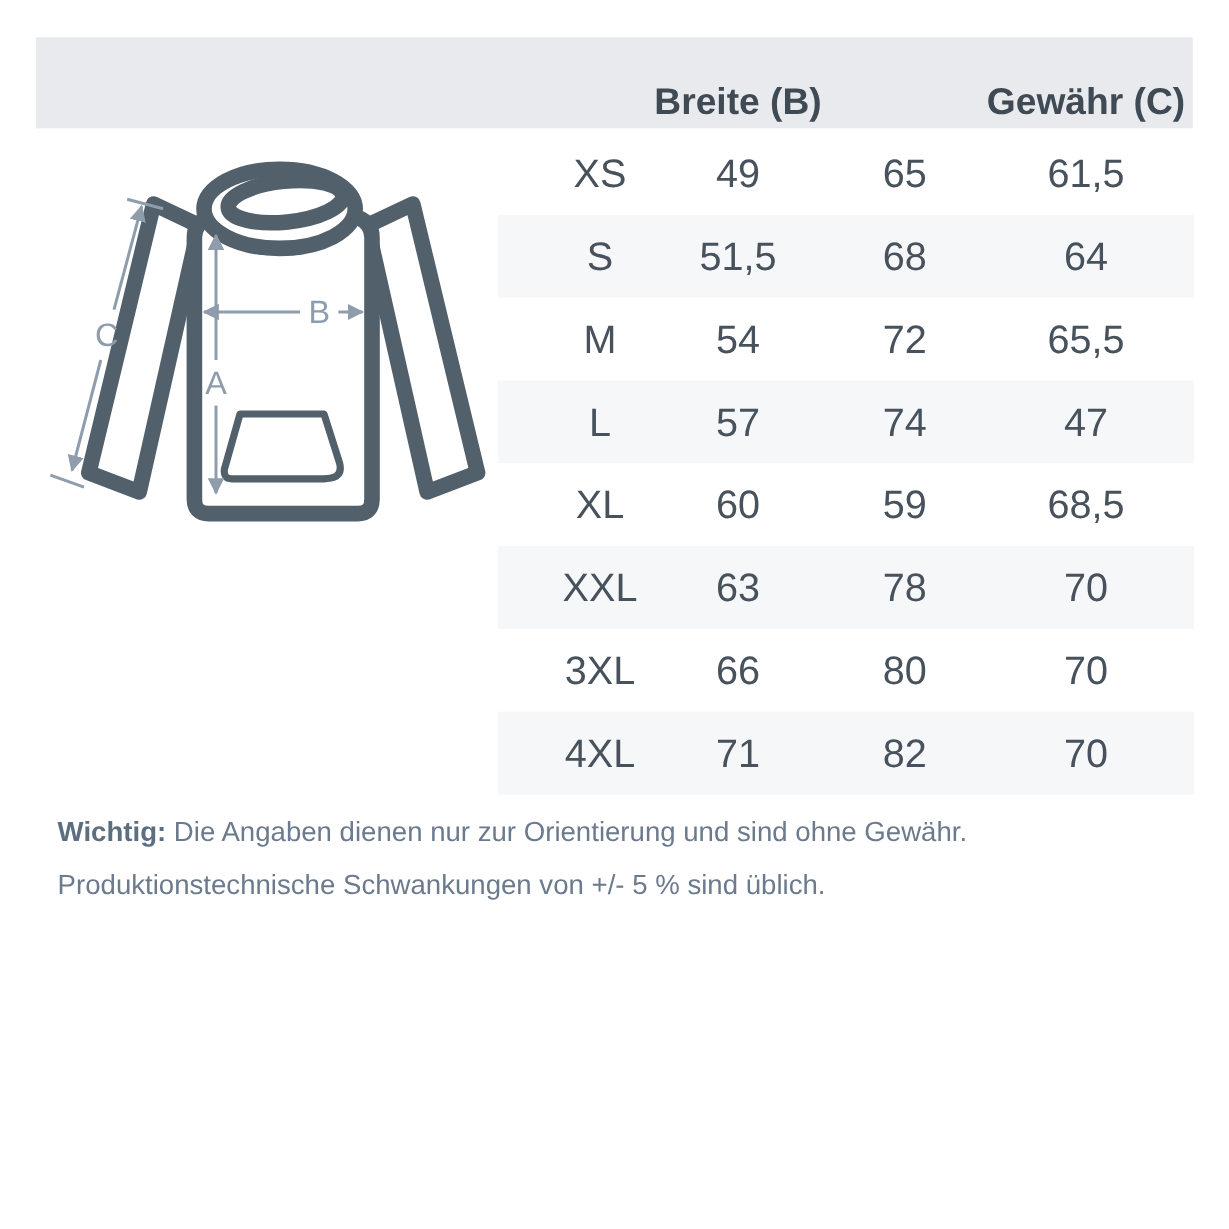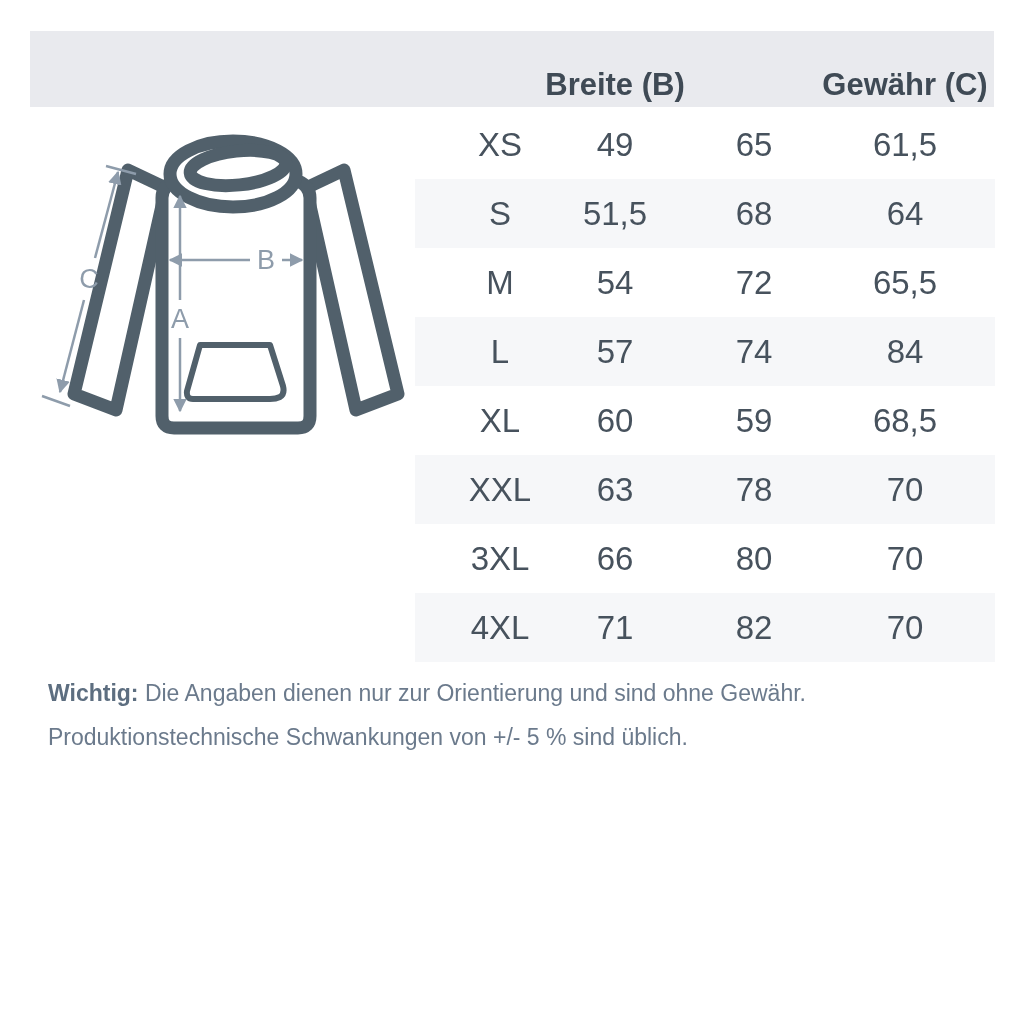--- a/index.html
+++ b/index.html
@@ -76,21 +76,21 @@
   <div class="row" style="top:248px">
     <span class="c c0">M</span>
     <span class="c c1">54</span>
     <span class="c c2">72</span>
     <span class="c c3">65,5</span>
   </div>
   <div class="row striped" style="top:317px">
     <span class="c c0">L</span>
     <span class="c c1">57</span>
     <span class="c c2">74</span>
-    <span class="c c3">84</span>
+    <span class="c c3">47</span>
   </div>
   <div class="row" style="top:386px">
     <span class="c c0">XL</span>
     <span class="c c1">60</span>
     <span class="c c2">59</span>
     <span class="c c3">68,5</span>
   </div>
   <div class="row striped" style="top:455px">
     <span class="c c0">XXL</span>
     <span class="c c1">63</span>

